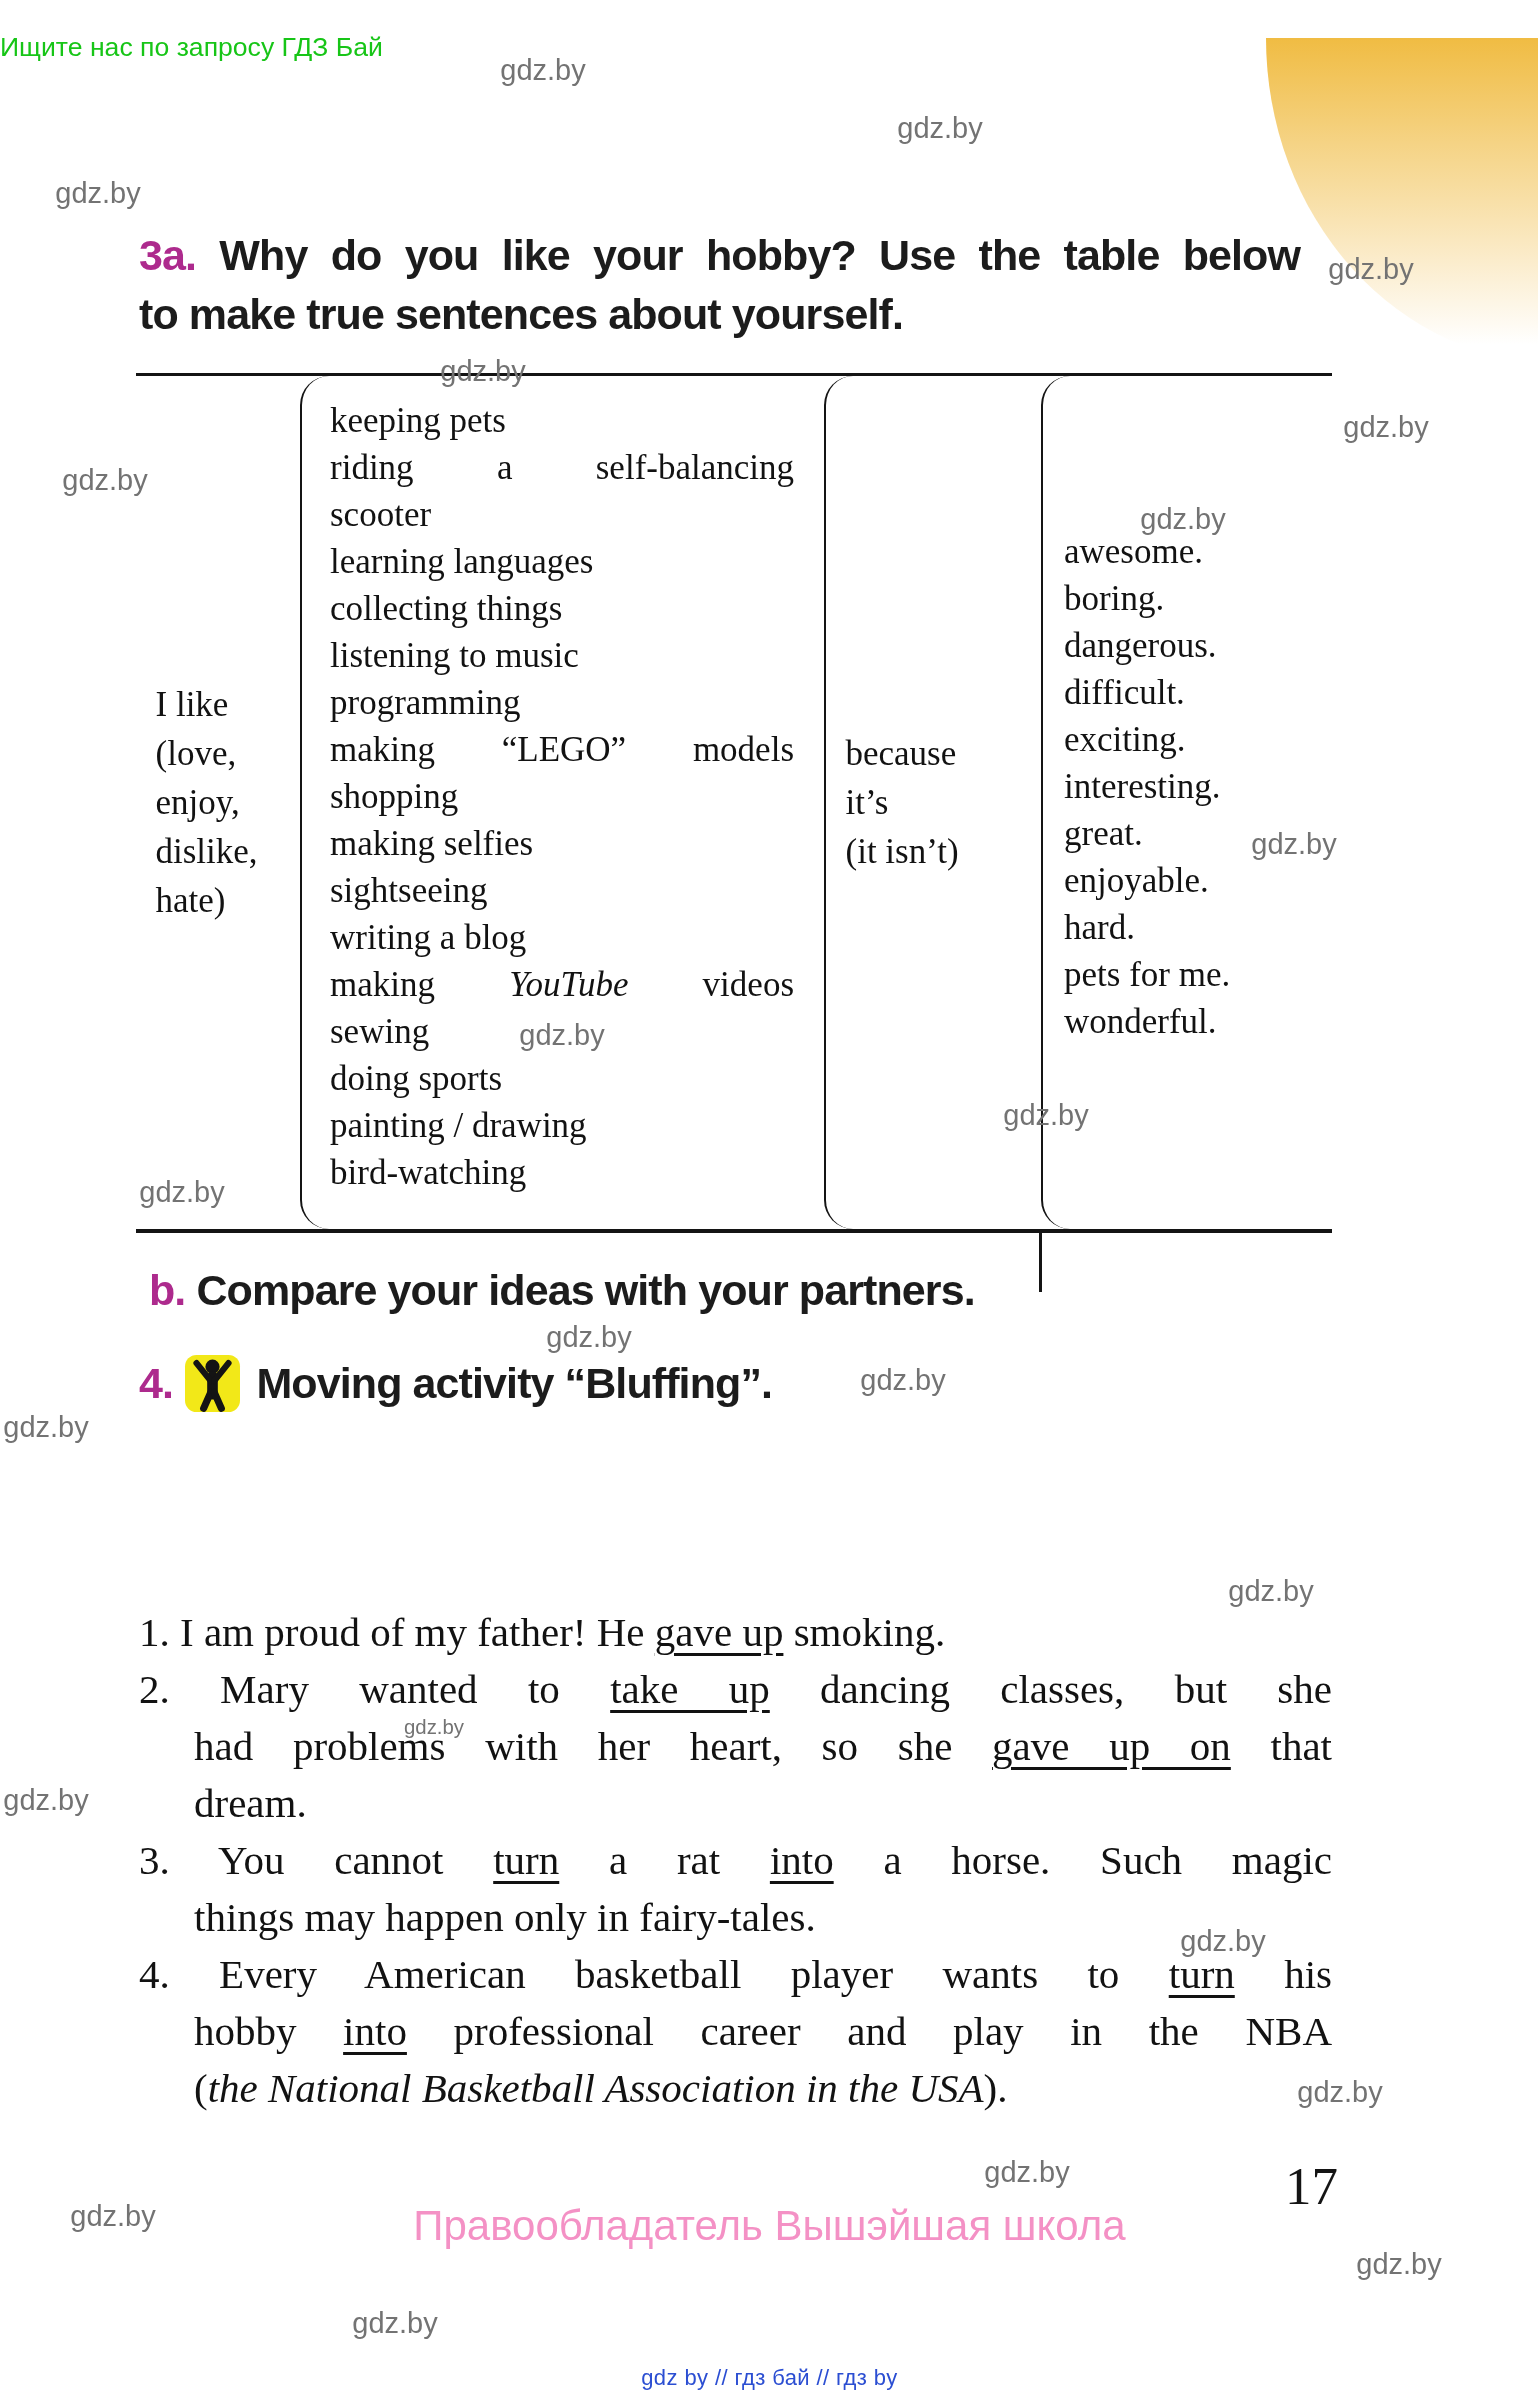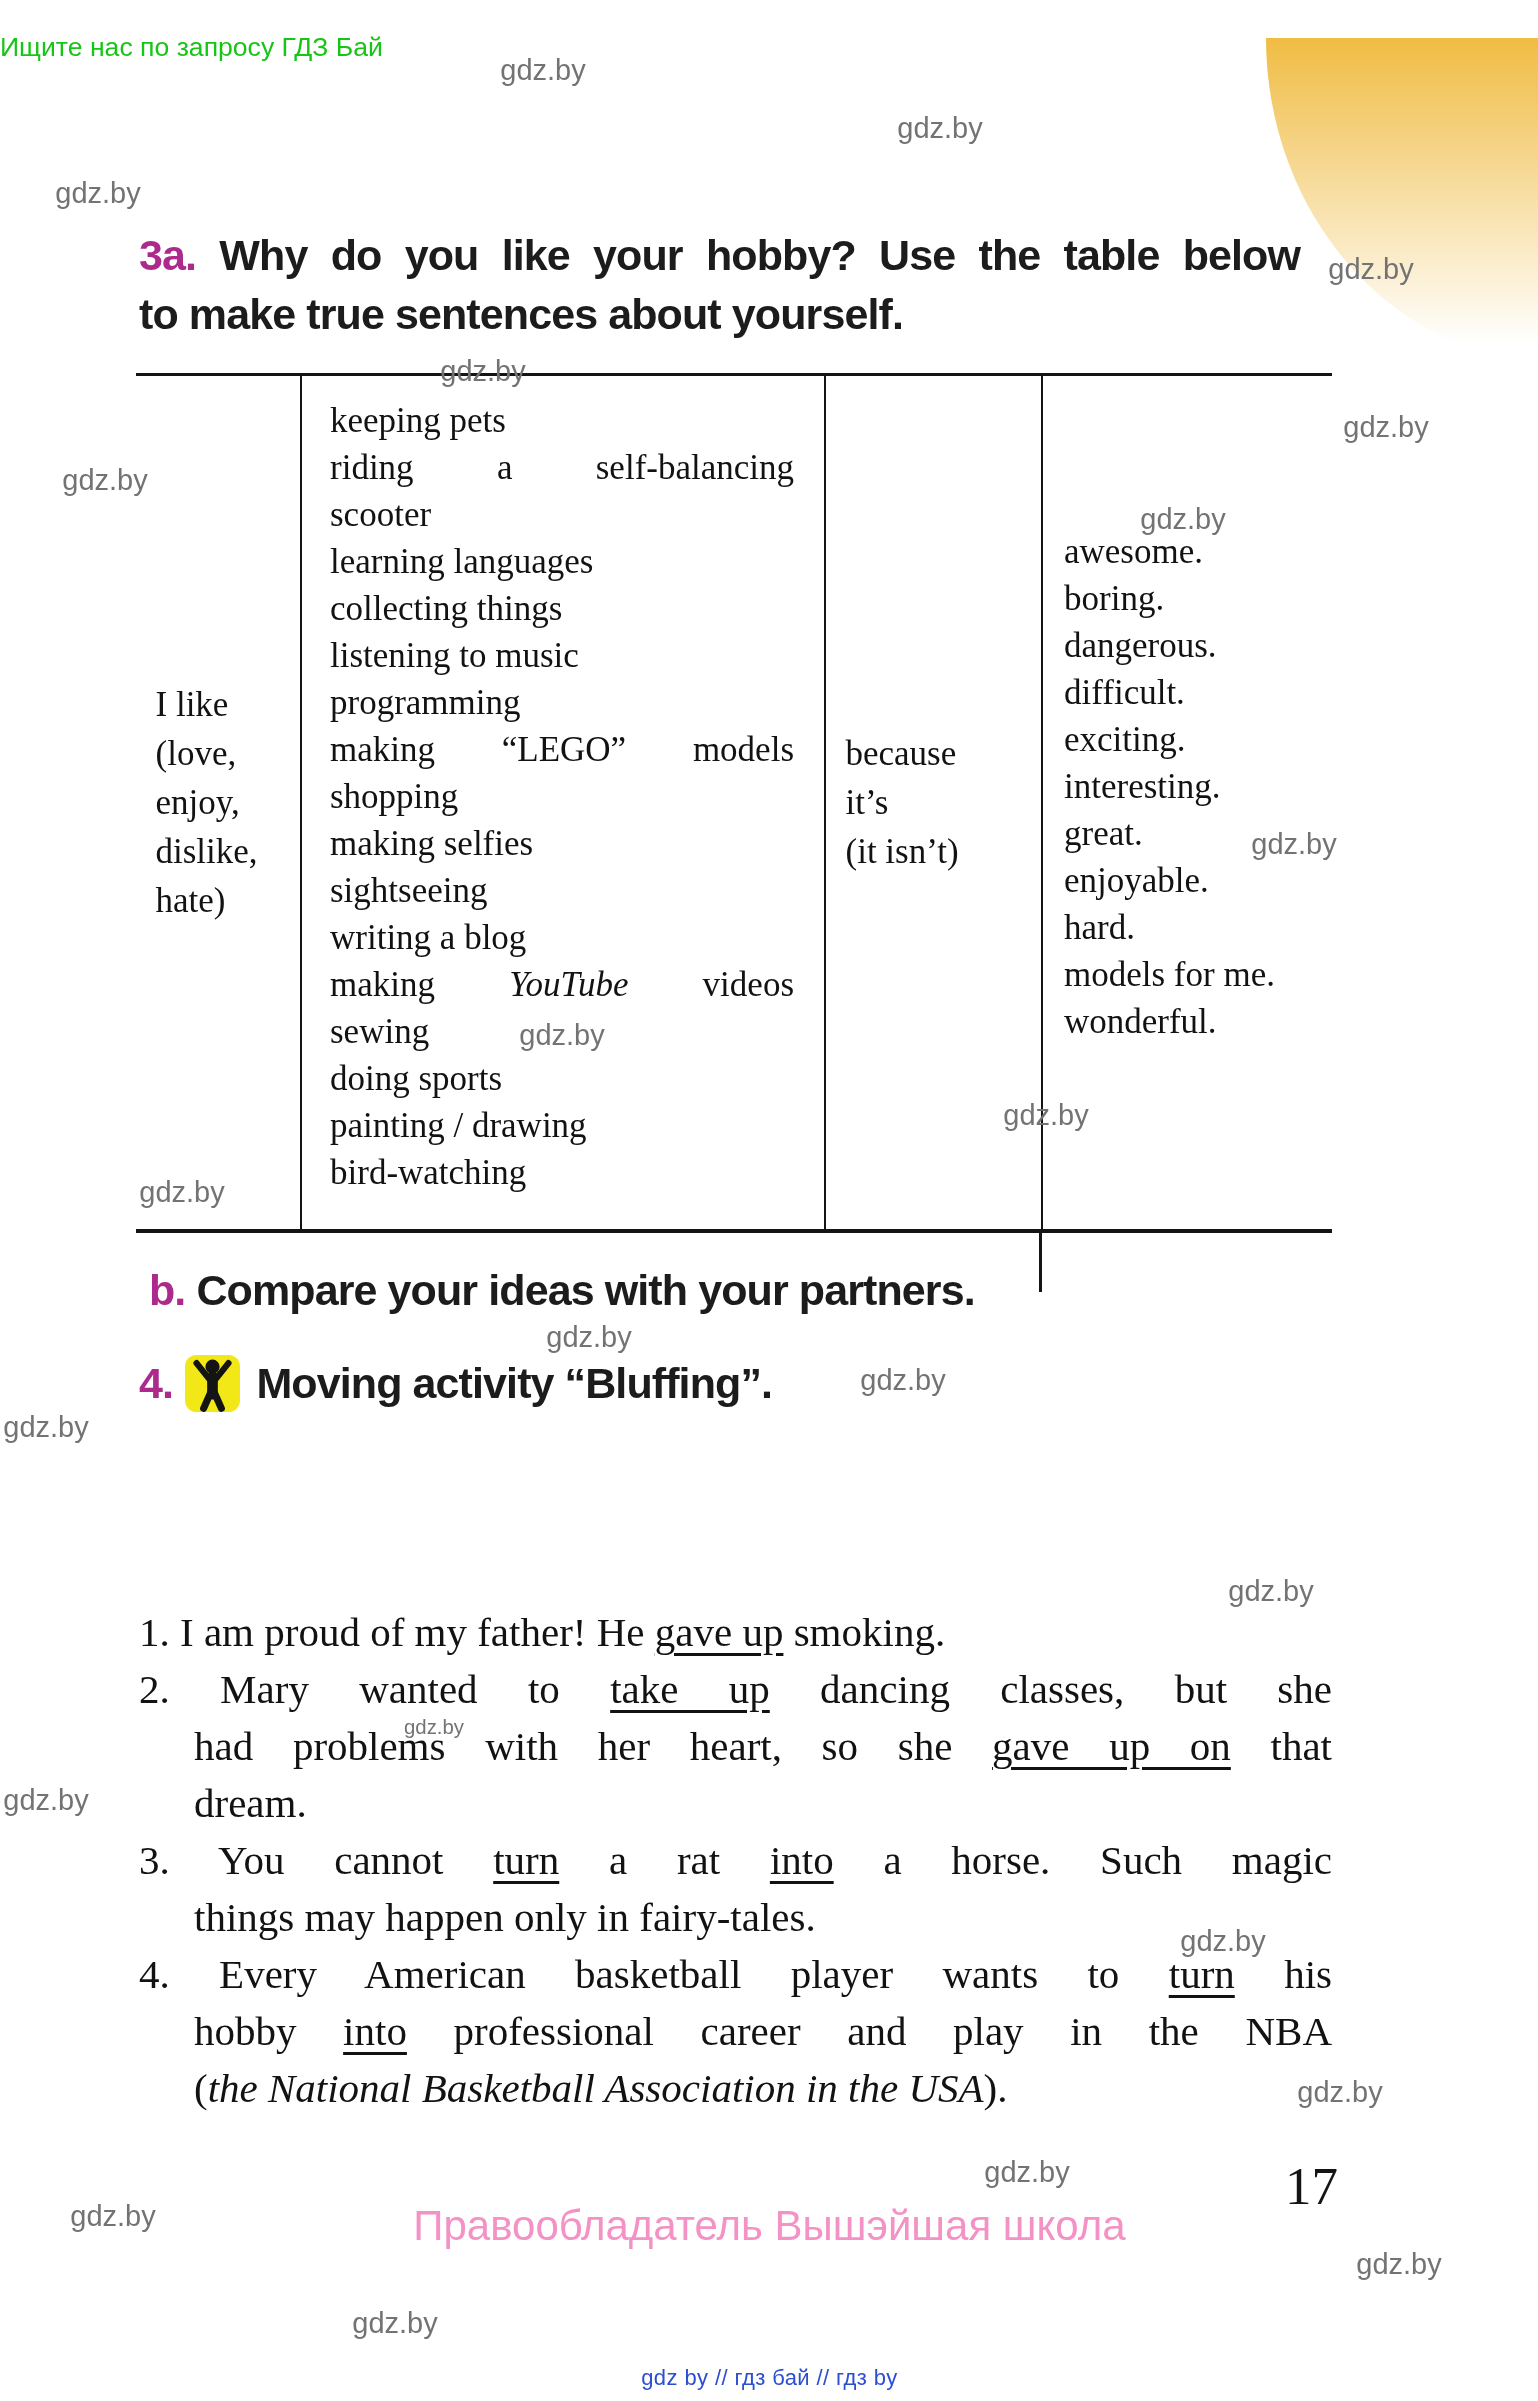--- a/index.html
+++ b/index.html
@@ -38,21 +38,21 @@
   .hline{font-size:43px; line-height:59px; white-space:nowrap;}
   .hline.wrapjust{white-space:normal; text-align:justify; text-align-last:justify;}
   .exnum{font-weight:700;}
   
   .hobby-table{
     position:absolute; left:136px; top:373px; width:1196px; height:860px;
     border-top:3.5px solid #141414; border-bottom:4.4px solid #141414;
     display:flex; box-sizing:border-box; z-index:1;
     font-family:"Liberation Serif", serif; color:#121212; font-size:35px;
   }
-  .tcol{box-sizing:border-box; height:100%;}
+  .tcol{box-sizing:border-box; height:100%;border-radius:29px;}
   .tcol + .tcol{border-left:2.7px solid #141414;}
   .col-subject{width:164px; display:flex; flex-direction:column; justify-content:center; padding-left:19.5px;}
   .col-hobbies{width:524px; padding:21px 30px 0 28px;}
   .col-because{width:217px; display:flex; flex-direction:column; justify-content:center; padding-left:19.5px;}
   .col-adjectives{width:291px; padding:152px 8.9px 0 21px;}
   .cl{line-height:47px; white-space:nowrap;}
   .col-subject .cl,.col-because .cl{line-height:49px;}
   .cl.just{white-space:normal; text-align:justify; text-align-last:justify;}
   .bold-serif{font-weight:400;}
   .table-tail-line{position:absolute; left:1039px; top:1233px; width:2.7px; height:59px; background:#141414; z-index:1;}
@@ -159,21 +159,21 @@
     <div class="tcol col-adjectives">
       <div class="cl">awesome.</div>
       <div class="cl">boring.</div>
       <div class="cl">dangerous.</div>
       <div class="cl">difficult.</div>
       <div class="cl">exciting.</div>
       <div class="cl">interesting.</div>
       <div class="cl">great.</div>
       <div class="cl">enjoyable.</div>
       <div class="cl">hard.</div>
-      <div class="cl">models for me.</div>
+      <div class="cl">pets for me.</div>
       <div class="cl">wonderful.</div>
     </div>
   </div>
   <div class="table-tail-line"></div>
 
   <div class="hblock" style="left:149px;top:1261px;">
     <div class="hline"><span class="exnum" style="color:#ad2a8d;">b.</span> <span>Compare your ideas with your partners.</span></div>
   </div>
 
   <div class="ex4row hblock">

